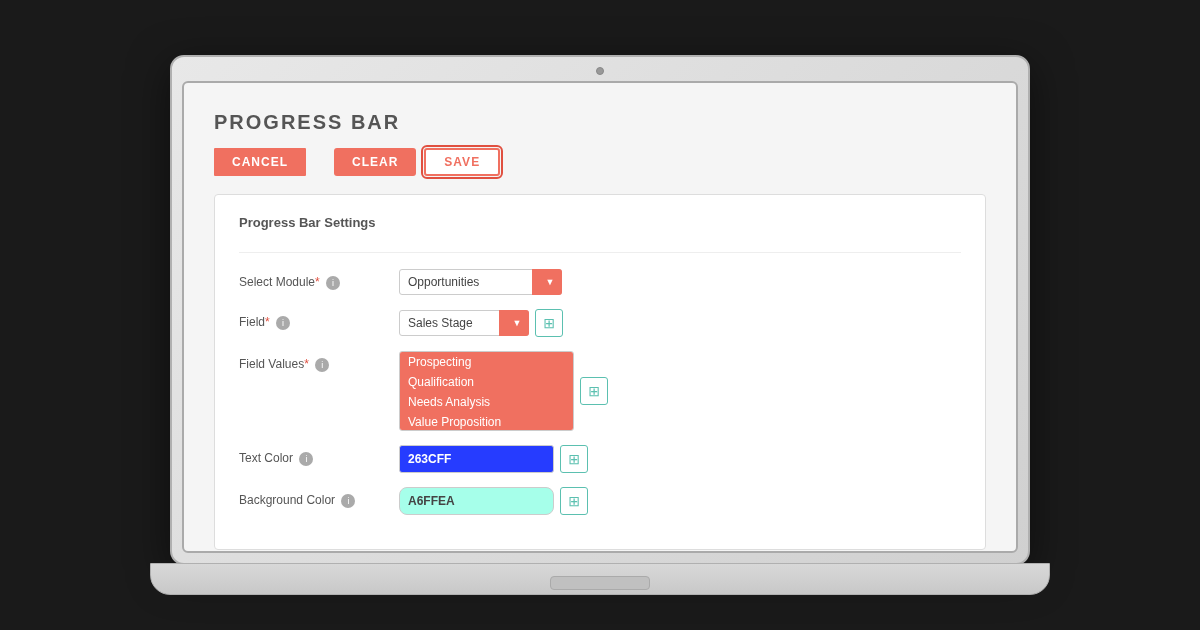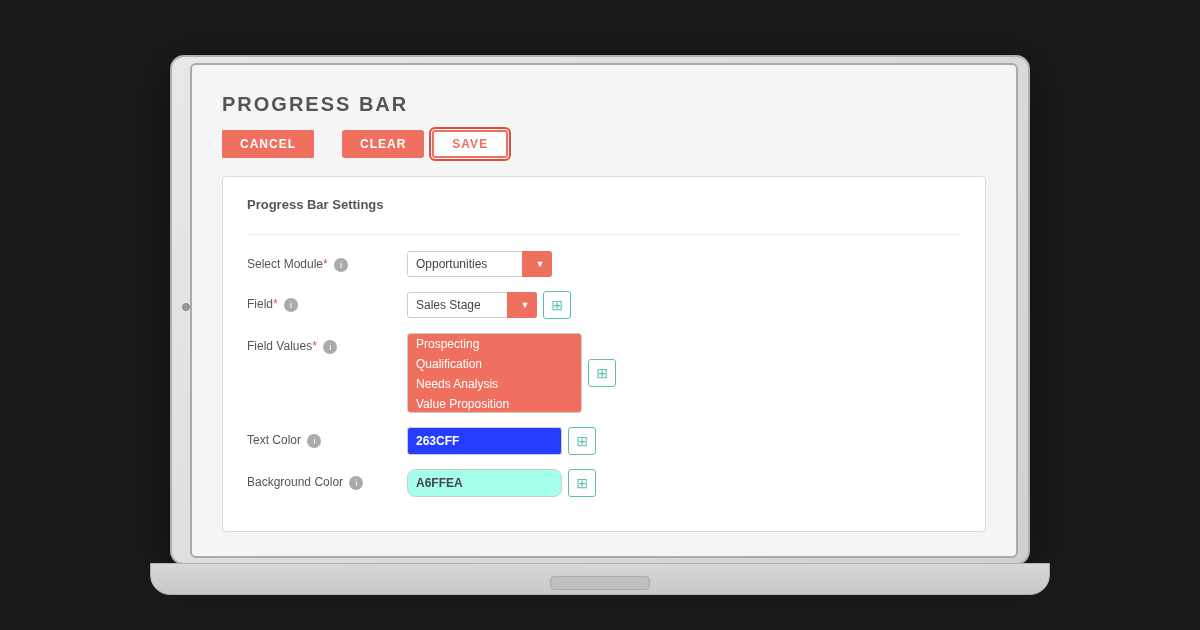--- a/index.html
+++ b/index.html
@@ -24,20 +24,21 @@
       position: absolute;
       top: 20px;
       left: 0;
       right: 0;
       bottom: 30px;
       background: linear-gradient(135deg, #e8e8e8 0%, #d0d0d0 100%);
       border-radius: 14px;
       border: 2px solid #b0b0b0;
       box-shadow: 0 10px 40px rgba(0,0,0,0.5);
       display: flex;
+      flex-direction: column;
       align-items: center;
       padding: 10px;
       justify-content: flex-end;
     }
 
     .laptop-camera {
       width: 8px;
       height: 8px;
       background: #999;
       border-radius: 50%;
@@ -226,21 +227,21 @@
       font-size: 9px;
       pointer-events: none;
       border-radius: 0 3px 3px 0;
       display: flex;
       align-items: center;
       justify-content: center;
       padding-left: 6px;
     }
 
     .module-select {
-      width: 145px;
+      width: 163px;
     }
 
     .field-select {
       width: 130px;
       padding-right: 28px;
     }
 
     .copy-icon {
       display: inline-flex;
       align-items: center;

